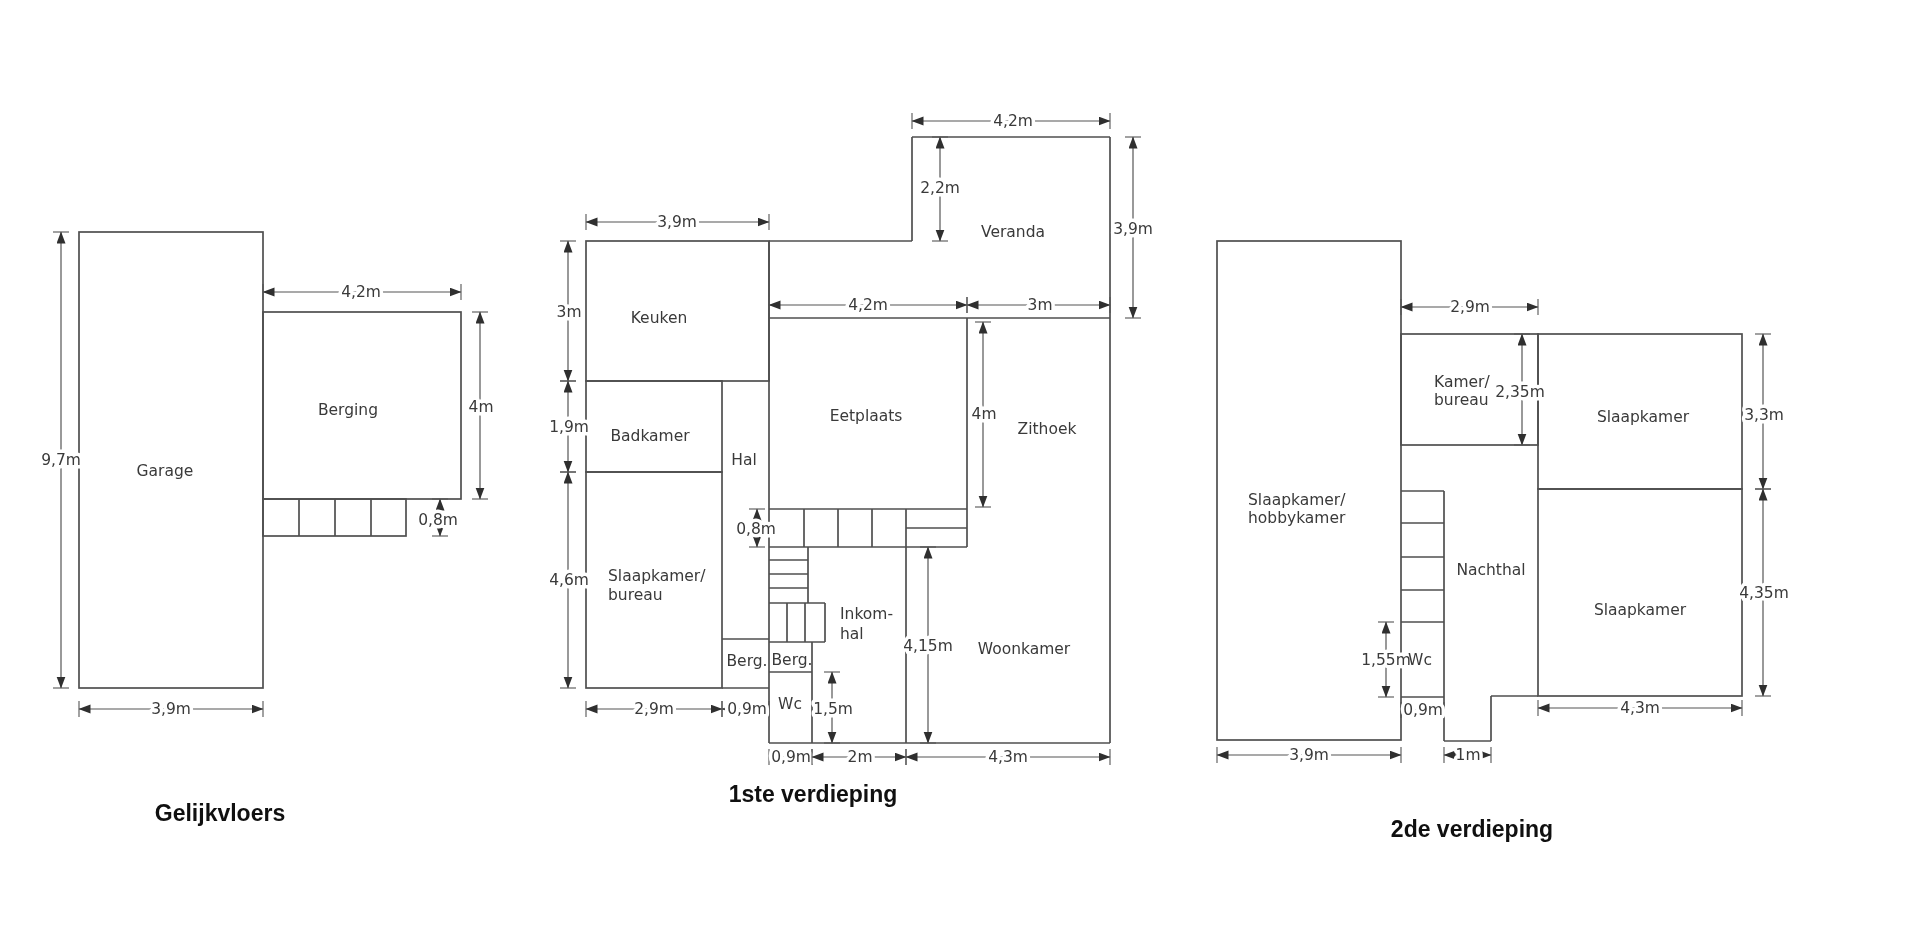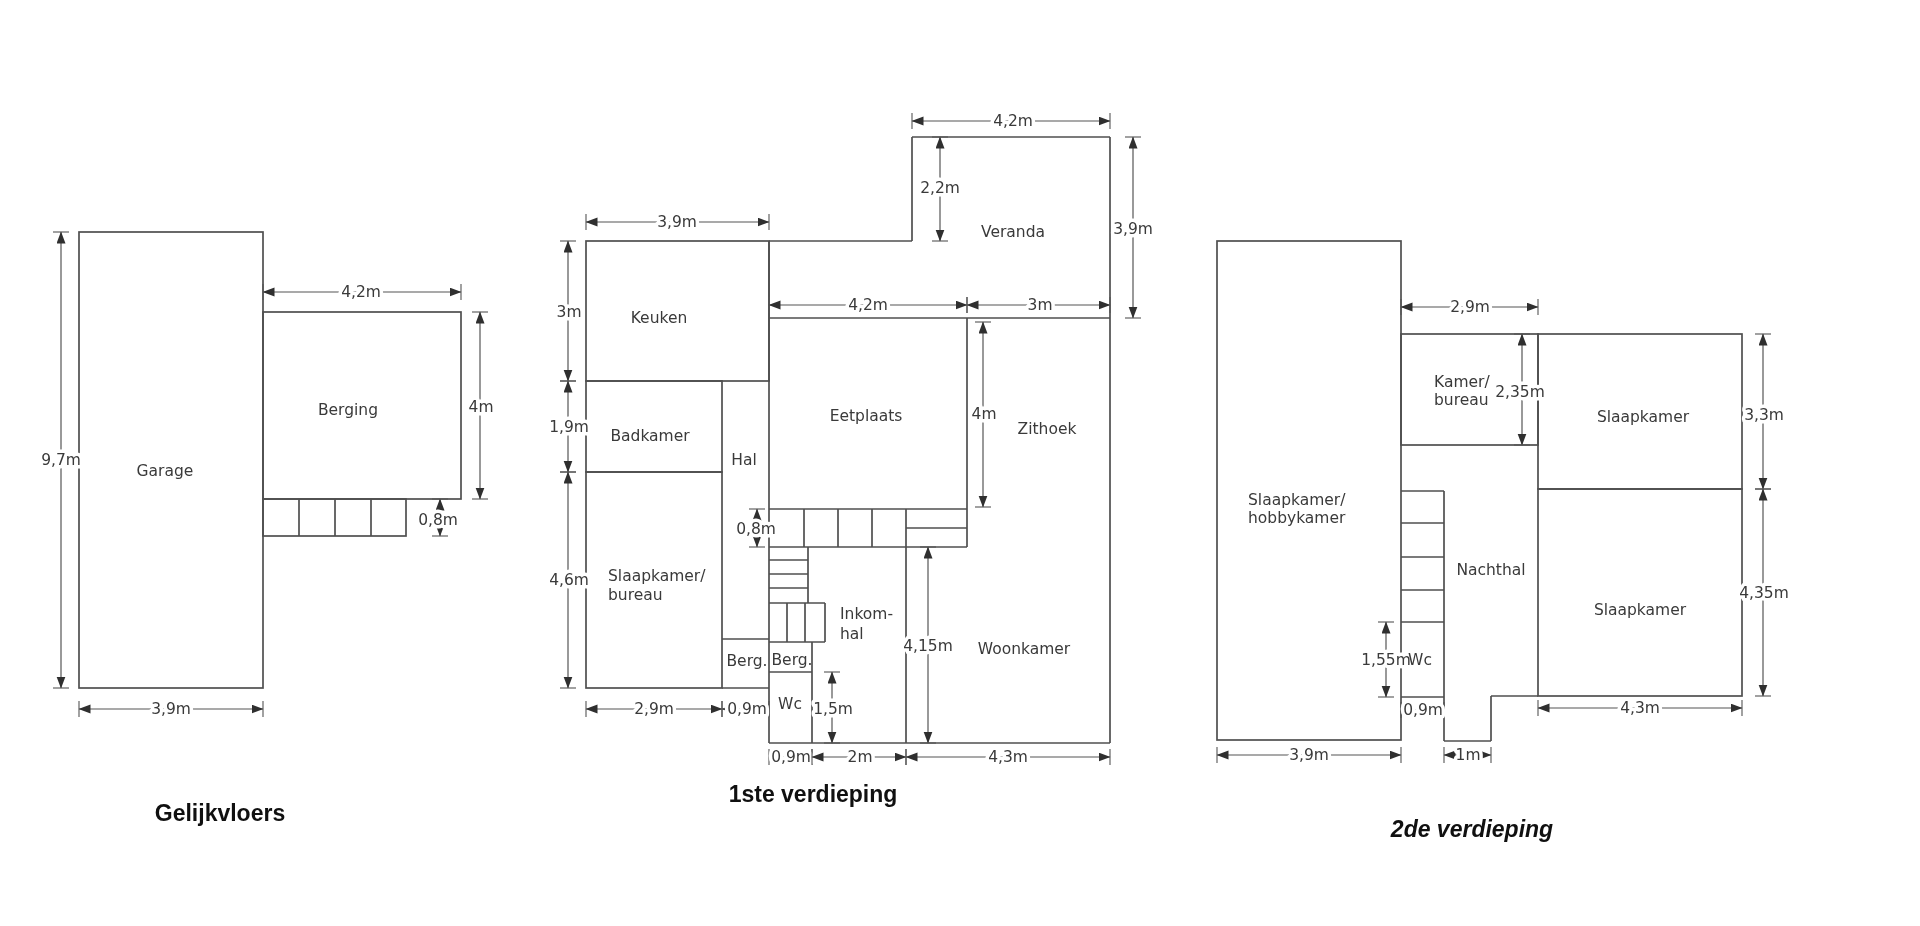--- a/index.html
+++ b/index.html
@@ -236,14 +236,14 @@
         <text x="1434" y="400" class="roomtext left">bureau</text>
         <text x="1643" y="417" class="roomtext">Slaapkamer</text>
         <text x="1640" y="610" class="roomtext">Slaapkamer</text>
         <text x="1491" y="570" class="roomtext">Nachthal</text>
         <text x="1420" y="660" class="roomtext">Wc</text>
       </g>
     </svg>
 
   <div class="plan-title" style="left:220px;top:813px;">Gelijkvloers</div>
   <div class="plan-title" style="left:813px;top:794px;">1ste verdieping</div>
-  <div class="plan-title" style="left:1472px;top:829px;font-style:italic;">2de verdieping</div>
+  <div class="plan-title" style="left:1472px;top:829px;">2de verdieping</div>
 </div>
 
 </body></html>

